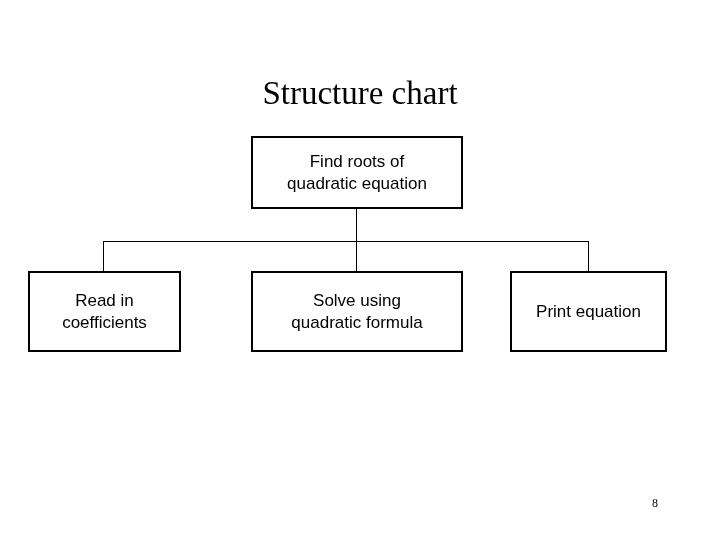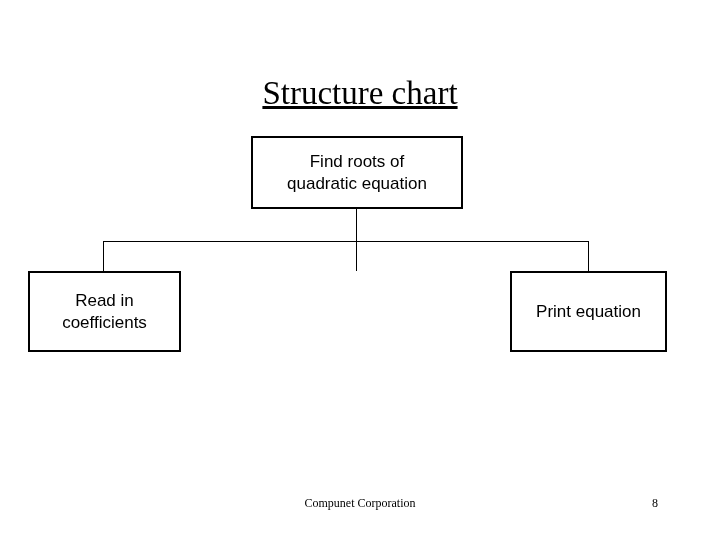--- a/index.html
+++ b/index.html
@@ -24,21 +24,20 @@
     left: 0;
     top: 74px;
     width: 720px;
     text-align: center;
     font-family: "Liberation Serif", serif;
     font-size: 33px;
     line-height: 38px;
     font-weight: normal;
     color: #000000;
     white-space: nowrap;
-    text-decoration: underline;
   }
 
   
   .node {
     position: absolute;
     box-sizing: border-box;
     border: 2px solid #000000;
     background: #ffffff;
     display: flex;
     align-items: center;
@@ -119,22 +118,25 @@
   <div class="node" id="node-root">
     <span class="node-label">Find roots of
 quadratic equation</span>
   </div>
 
   <div class="node" id="node-read">
     <span class="node-label">Read in
 coefficients</span>
   </div>
 
+  <div class="node" id="node-solve">
+    <span class="node-label">Solve using
+quadratic formula</span>
+  </div>
 
   <div class="node" id="node-print">
     <span class="node-label">Print equation</span>
   </div>
 
-  <div class="footer-text">Compunet Corporation</div>
 
   <div class="footer-page">8</div>
 
 </div>
 
 </body></html>

